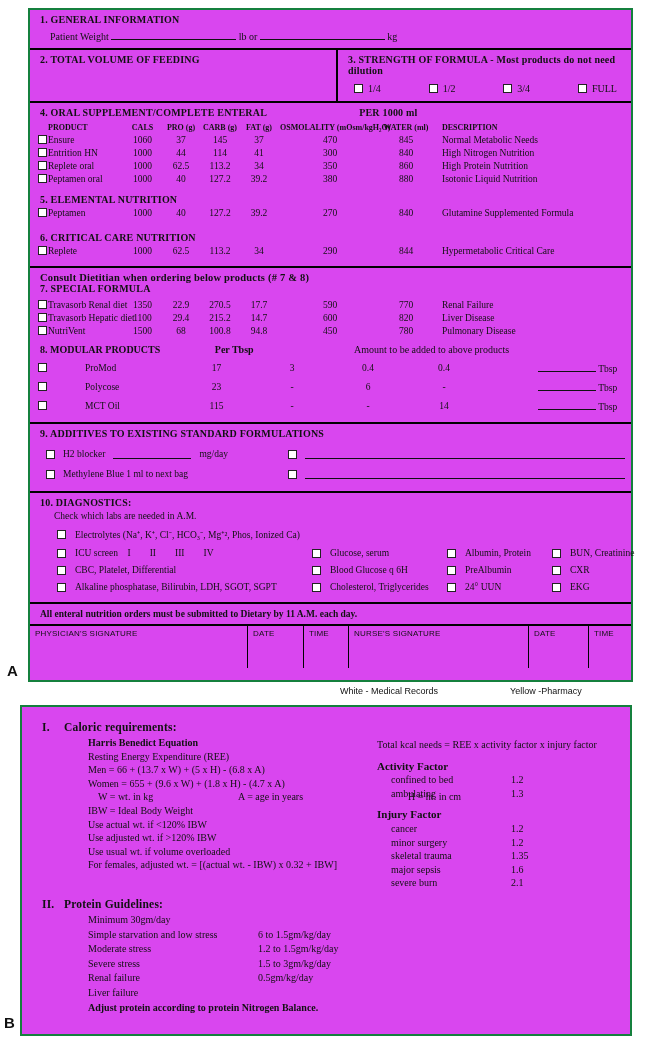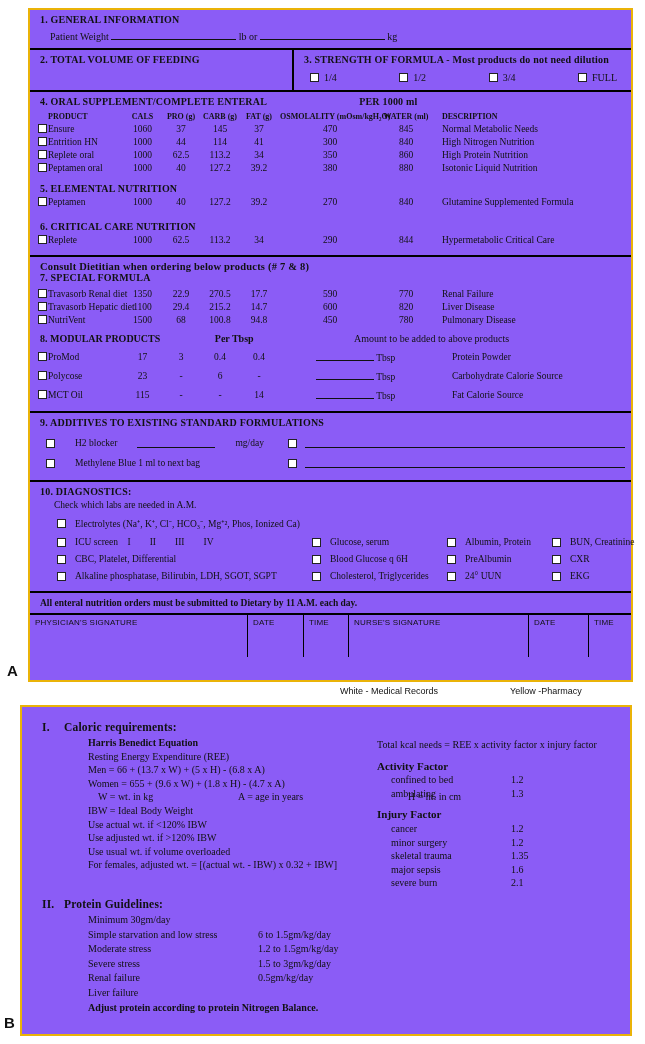--- a/index.html
+++ b/index.html
@@ -1,63 +1,63 @@
 <!DOCTYPE html>
 <html><head>
 <meta charset="utf-8">
 <style>
   * { margin:0; padding:0; box-sizing:border-box; }
   html,body { width:645px; background:#fff; }
   body { height:1044px; position:relative; font-family:"Liberation Serif", serif; color:#111; }
 
-  .form { position:absolute; border:2px solid #eab308; background:#8b5cf6; }
+  .form { position:absolute; border:2px solid #15803d; background:#d946ef; }
   #formA { left:28px; top:8px; width:605px; height:674px; }
   #formB { left:20px; top:705px; width:612px; height:331px; }
 
   .sec { border-bottom:2px solid #000; padding:4px 0 6px 0; }
   .sec:last-child { border-bottom:none; }
   .sec-title { font-weight:bold; font-size:10px; padding-left:10px; letter-spacing:.2px; }
 
   .blank { display:inline-block; border-bottom:1px solid #111; height:10px; vertical-align:baseline; }
   .cb { display:inline-block; width:9px; height:9px; border:1px solid #222; background:#fff; vertical-align:-1px; flex:none; }
 
   
   .s1-line { font-size:10px; padding-left:20px; margin-top:5px; }
 
   
   .row23 { display:flex; border-bottom:2px solid #000; }
-  .cell2 { width:264px; border-right:2px solid #000; padding:4px 1px 7px 0; }
+  .cell2 { width:308px; border-right:2px solid #000; padding:4px 1px 7px 0; }
   .cell3 { flex:1; padding:4px 0 7px 0; }
   .s2-line { font-size:10px; padding-left:28px; margin-top:6px; }
   .s3-opts { display:flex; font-size:10px; padding:7px 14px 0 16px; justify-content:space-between; }
   .s3-opt { display:flex; align-items:center; gap:5px; }
 
   
   .ntab { display:grid; grid-template-columns:18px 77px 35px 42px 36px 42px 100px 52px 1fr; font-size:9.5px; align-items:center; margin-top:3px; }
   .ntab.hdr { font-weight:bold; font-size:8px; margin-top:5px; }
   .ntab .c { text-align:center; white-space:nowrap; }
   .ntab .l { text-align:left; white-space:nowrap; }
   .ntab .cbwrap { padding-left:8px; }
   .ntab .desc { padding-left:10px; white-space:nowrap; }
   .per1000 { display:inline-block; margin-left:90px; }
 
   
-  .mtab { display:grid; grid-template-columns:18px 77px 35px 42px 36px 42px 162px 1fr; font-size:9.5px; align-items:center; margin-top:7px; }
+  .mtab { display:grid; grid-template-columns:18px 77px 35px 42px 36px 42px 162px 1fr; font-size:9.5px; align-items:center; margin-top:7px;gap:37px; }
   .mtab .c { text-align:center; }
   .mtab .cbwrap { padding-left:8px; }
   .mtab .tbsp { text-align:left; padding-left:36px; white-space:nowrap; }
   .mtab .desc { padding-left:10px; white-space:nowrap; }
   .s8-head { font-size:10px; padding-left:10px; margin-top:8px; }
   .s8-head .t { font-weight:bold; }
   .s8-head .per { font-weight:bold; margin-left:52px; }
   .s8-head .amt { font-weight:normal; margin-left:98px; }
 
   
   .s9-row { display:flex; font-size:9.5px; padding-left:16px; margin-top:10px; align-items:flex-end; }
-  .s9-left { width:242px; display:flex; gap:20px; align-items:flex-end; }
+  .s9-left { width:242px; display:flex; gap:8px; align-items:flex-end; }
   .s9-right { display:flex; gap:8px; align-items:flex-end; }
 
   
   .s10-sub { font-size:9.5px; padding-left:24px; margin-top:3px; }
   .dx-row1 { display:flex; gap:9px; font-size:9.5px; padding-left:27px; margin-top:7px; align-items:center; }
   .dxgrid { display:grid; grid-template-columns:255px 135px 105px 1fr; font-size:9.5px; padding-left:27px; margin-top:7px; }
   .dxitem { display:flex; gap:9px; align-items:center; white-space:pre; }
 
   
   .note { font-size:9.5px; font-weight:bold; padding:5px 0 5px 10px; border-bottom:2px solid #000; }

